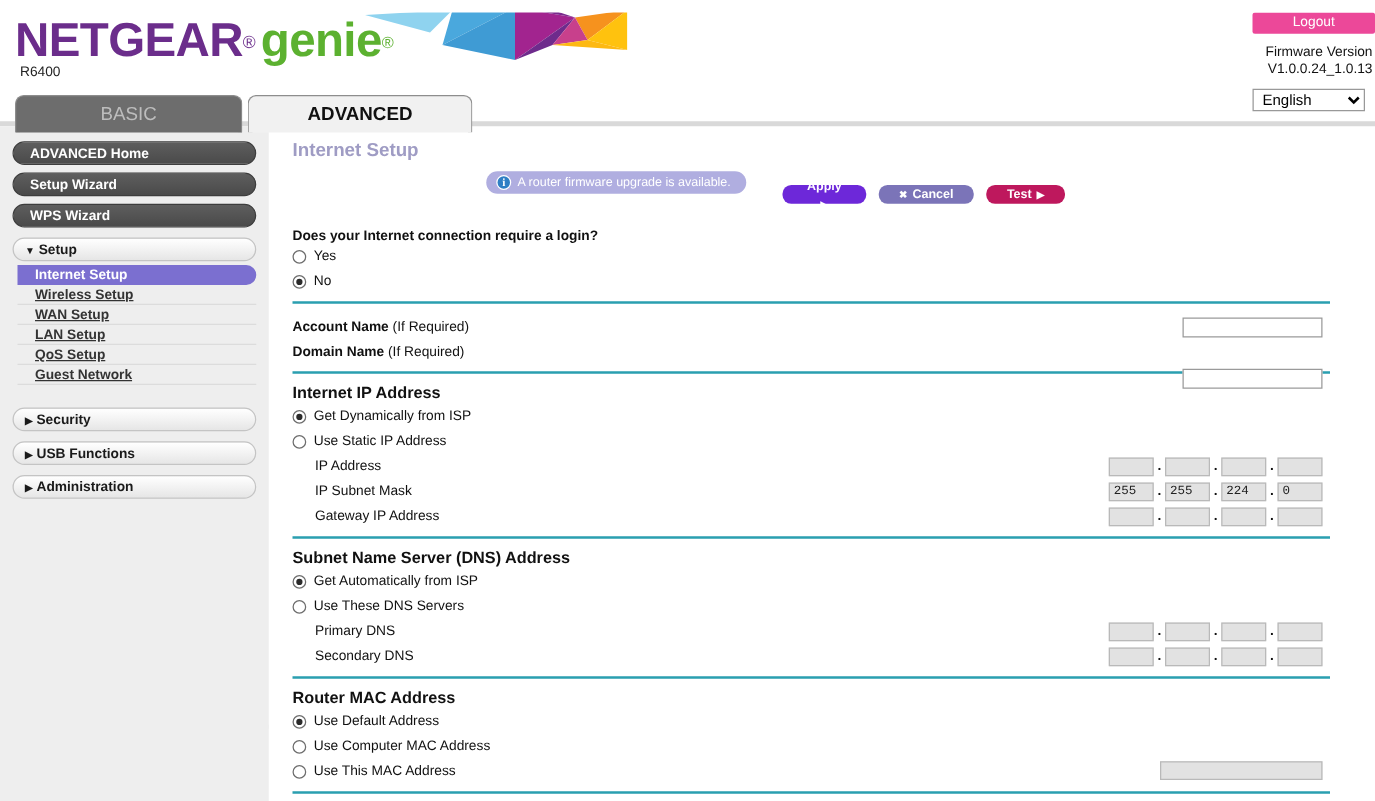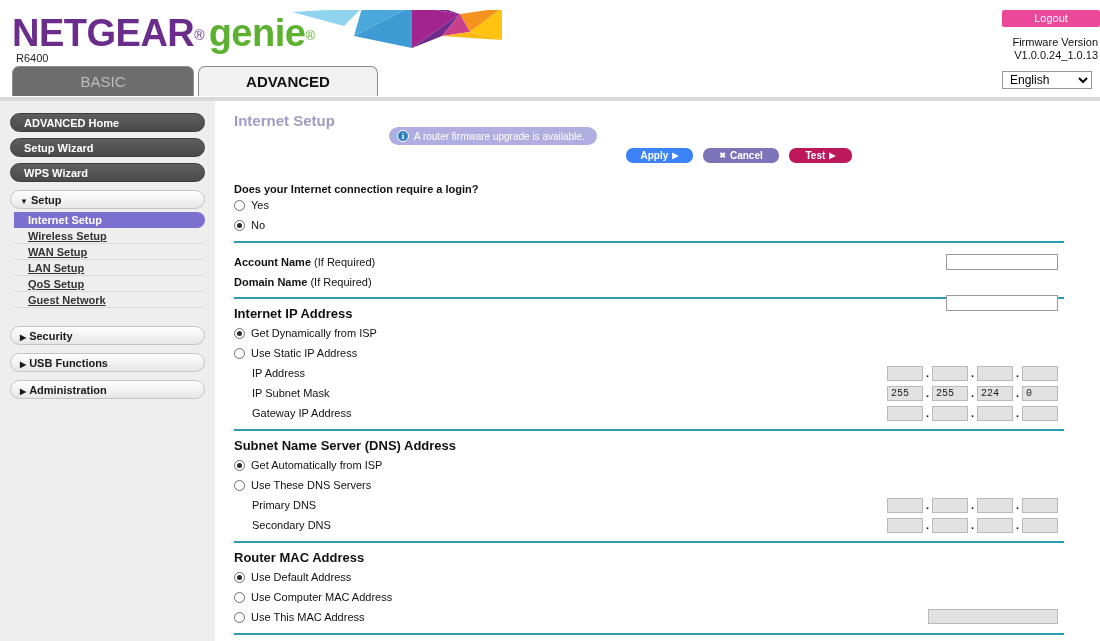--- a/index.html
+++ b/index.html
@@ -110,21 +110,21 @@
     background: #fff;
     font-size: 12px;
     font-family: "Liberation Sans", sans-serif;
     padding-left: 3px;
     color: #000;
   }
 
   
   .tabbar {
     position: absolute;
-    left: 0; top: 56px;
+    left: 0; top: 66px;
     width: 952px; height: 30px;
     z-index: 3;
   }
   .tab {
     position: absolute;
     top: 0;
     height: 30px;
     border: 1px solid #8d8d8d;
     border-bottom: none;
     border-radius: 7px 7px 0 0;
@@ -266,21 +266,21 @@
     border-radius: 7px;
     font-size: 10px;
     font-weight: bold;
     color: #ffffff;
     display: flex;
     align-items: center;
     justify-content: center;
     gap: 4px;
     cursor: pointer;
   }
-  .btn-apply { width: 67px; background: #3b82f6; }
+  .btn-apply { width: 67px; background: #6d28d9; flex-direction: column; }
   .btn-cancel { width: 76px; background: #7b74b8; }
   .btn-test { width: 63px; background: #be185d; }
   .btn .gly { font-size: 8px; }
 
   .form {
     position: absolute;
     left: 19px; top: 82px;
     width: 830px;
   }
   .hr {

